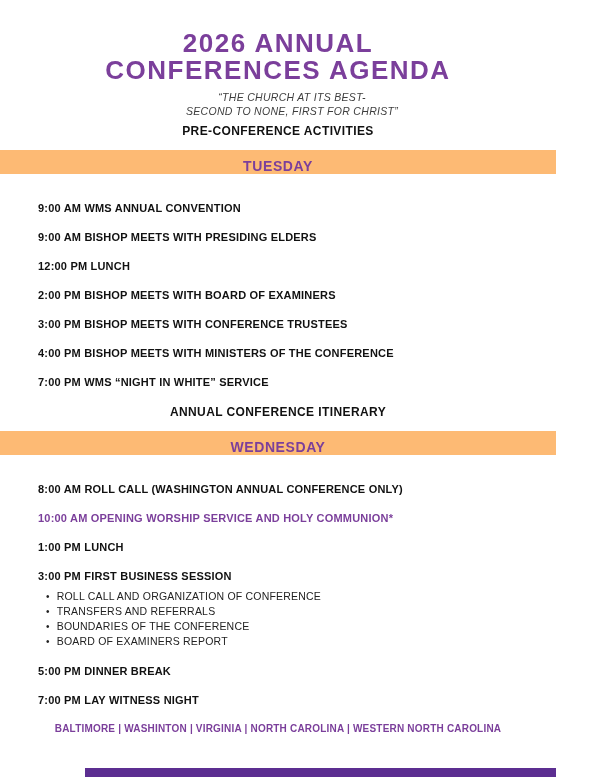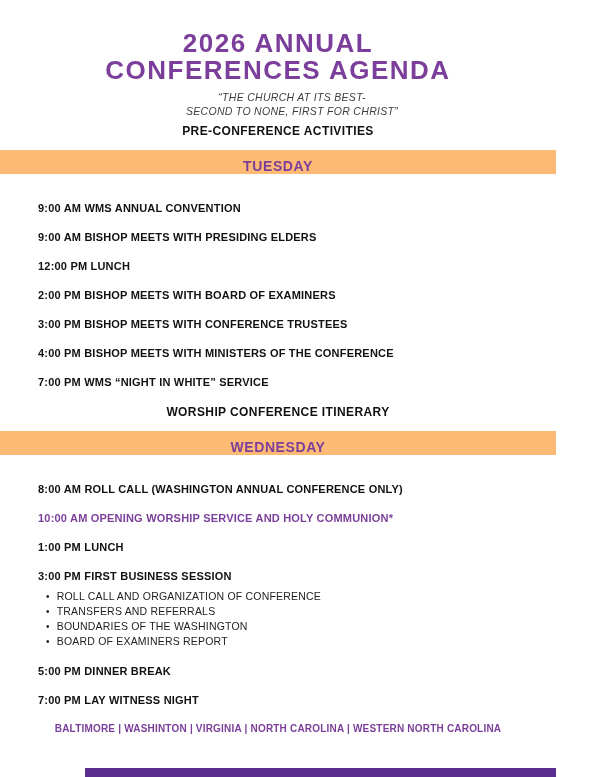--- a/index.html
+++ b/index.html
@@ -128,35 +128,35 @@
   <ul class="agenda-list">
     <li class="agenda-item">9:00 AM WMS ANNUAL CONVENTION</li>
     <li class="agenda-item">9:00 AM BISHOP MEETS WITH PRESIDING ELDERS</li>
     <li class="agenda-item">12:00 PM LUNCH</li>
     <li class="agenda-item">2:00 PM BISHOP MEETS WITH BOARD OF EXAMINERS</li>
     <li class="agenda-item">3:00 PM BISHOP MEETS WITH CONFERENCE TRUSTEES</li>
     <li class="agenda-item">4:00 PM BISHOP MEETS WITH MINISTERS OF THE CONFERENCE</li>
     <li class="agenda-item">7:00 PM WMS “NIGHT IN WHITE” SERVICE</li>
   </ul>
 
-  <h2 class="section-heading">WORSHIP CONFERENCE ITINERARY</h2>
+  <h2 class="section-heading">ANNUAL CONFERENCE ITINERARY</h2>
 
   <div class="day-banner">
     <span>WEDNESDAY</span>
   </div>
 
   <ul class="agenda-list">
     <li class="agenda-item">8:00 AM ROLL CALL (WASHINGTON ANNUAL CONFERENCE ONLY)</li>
     <li class="agenda-item highlight">10:00 AM OPENING WORSHIP SERVICE AND HOLY COMMUNION*</li>
     <li class="agenda-item">1:00 PM LUNCH</li>
     <li class="agenda-item">3:00 PM FIRST BUSINESS SESSION</li>
     <ul class="sub-list">
       <li class="sub-item">ROLL CALL AND ORGANIZATION OF CONFERENCE</li>
       <li class="sub-item">TRANSFERS AND REFERRALS</li>
-      <li class="sub-item">BOUNDARIES OF THE WASHINGTON</li>
+      <li class="sub-item">BOUNDARIES OF THE CONFERENCE</li>
       <li class="sub-item">BOARD OF EXAMINERS REPORT</li>
     </ul>
     <li class="agenda-item">5:00 PM DINNER BREAK</li>
     <li class="agenda-item">7:00 PM LAY WITNESS NIGHT</li>
   </ul>
 
   <p class="footer-text">BALTIMORE | WASHINTON | VIRGINIA | NORTH CAROLINA | WESTERN NORTH CAROLINA</p>
 
   <div class="footer-bar"></div>
 

